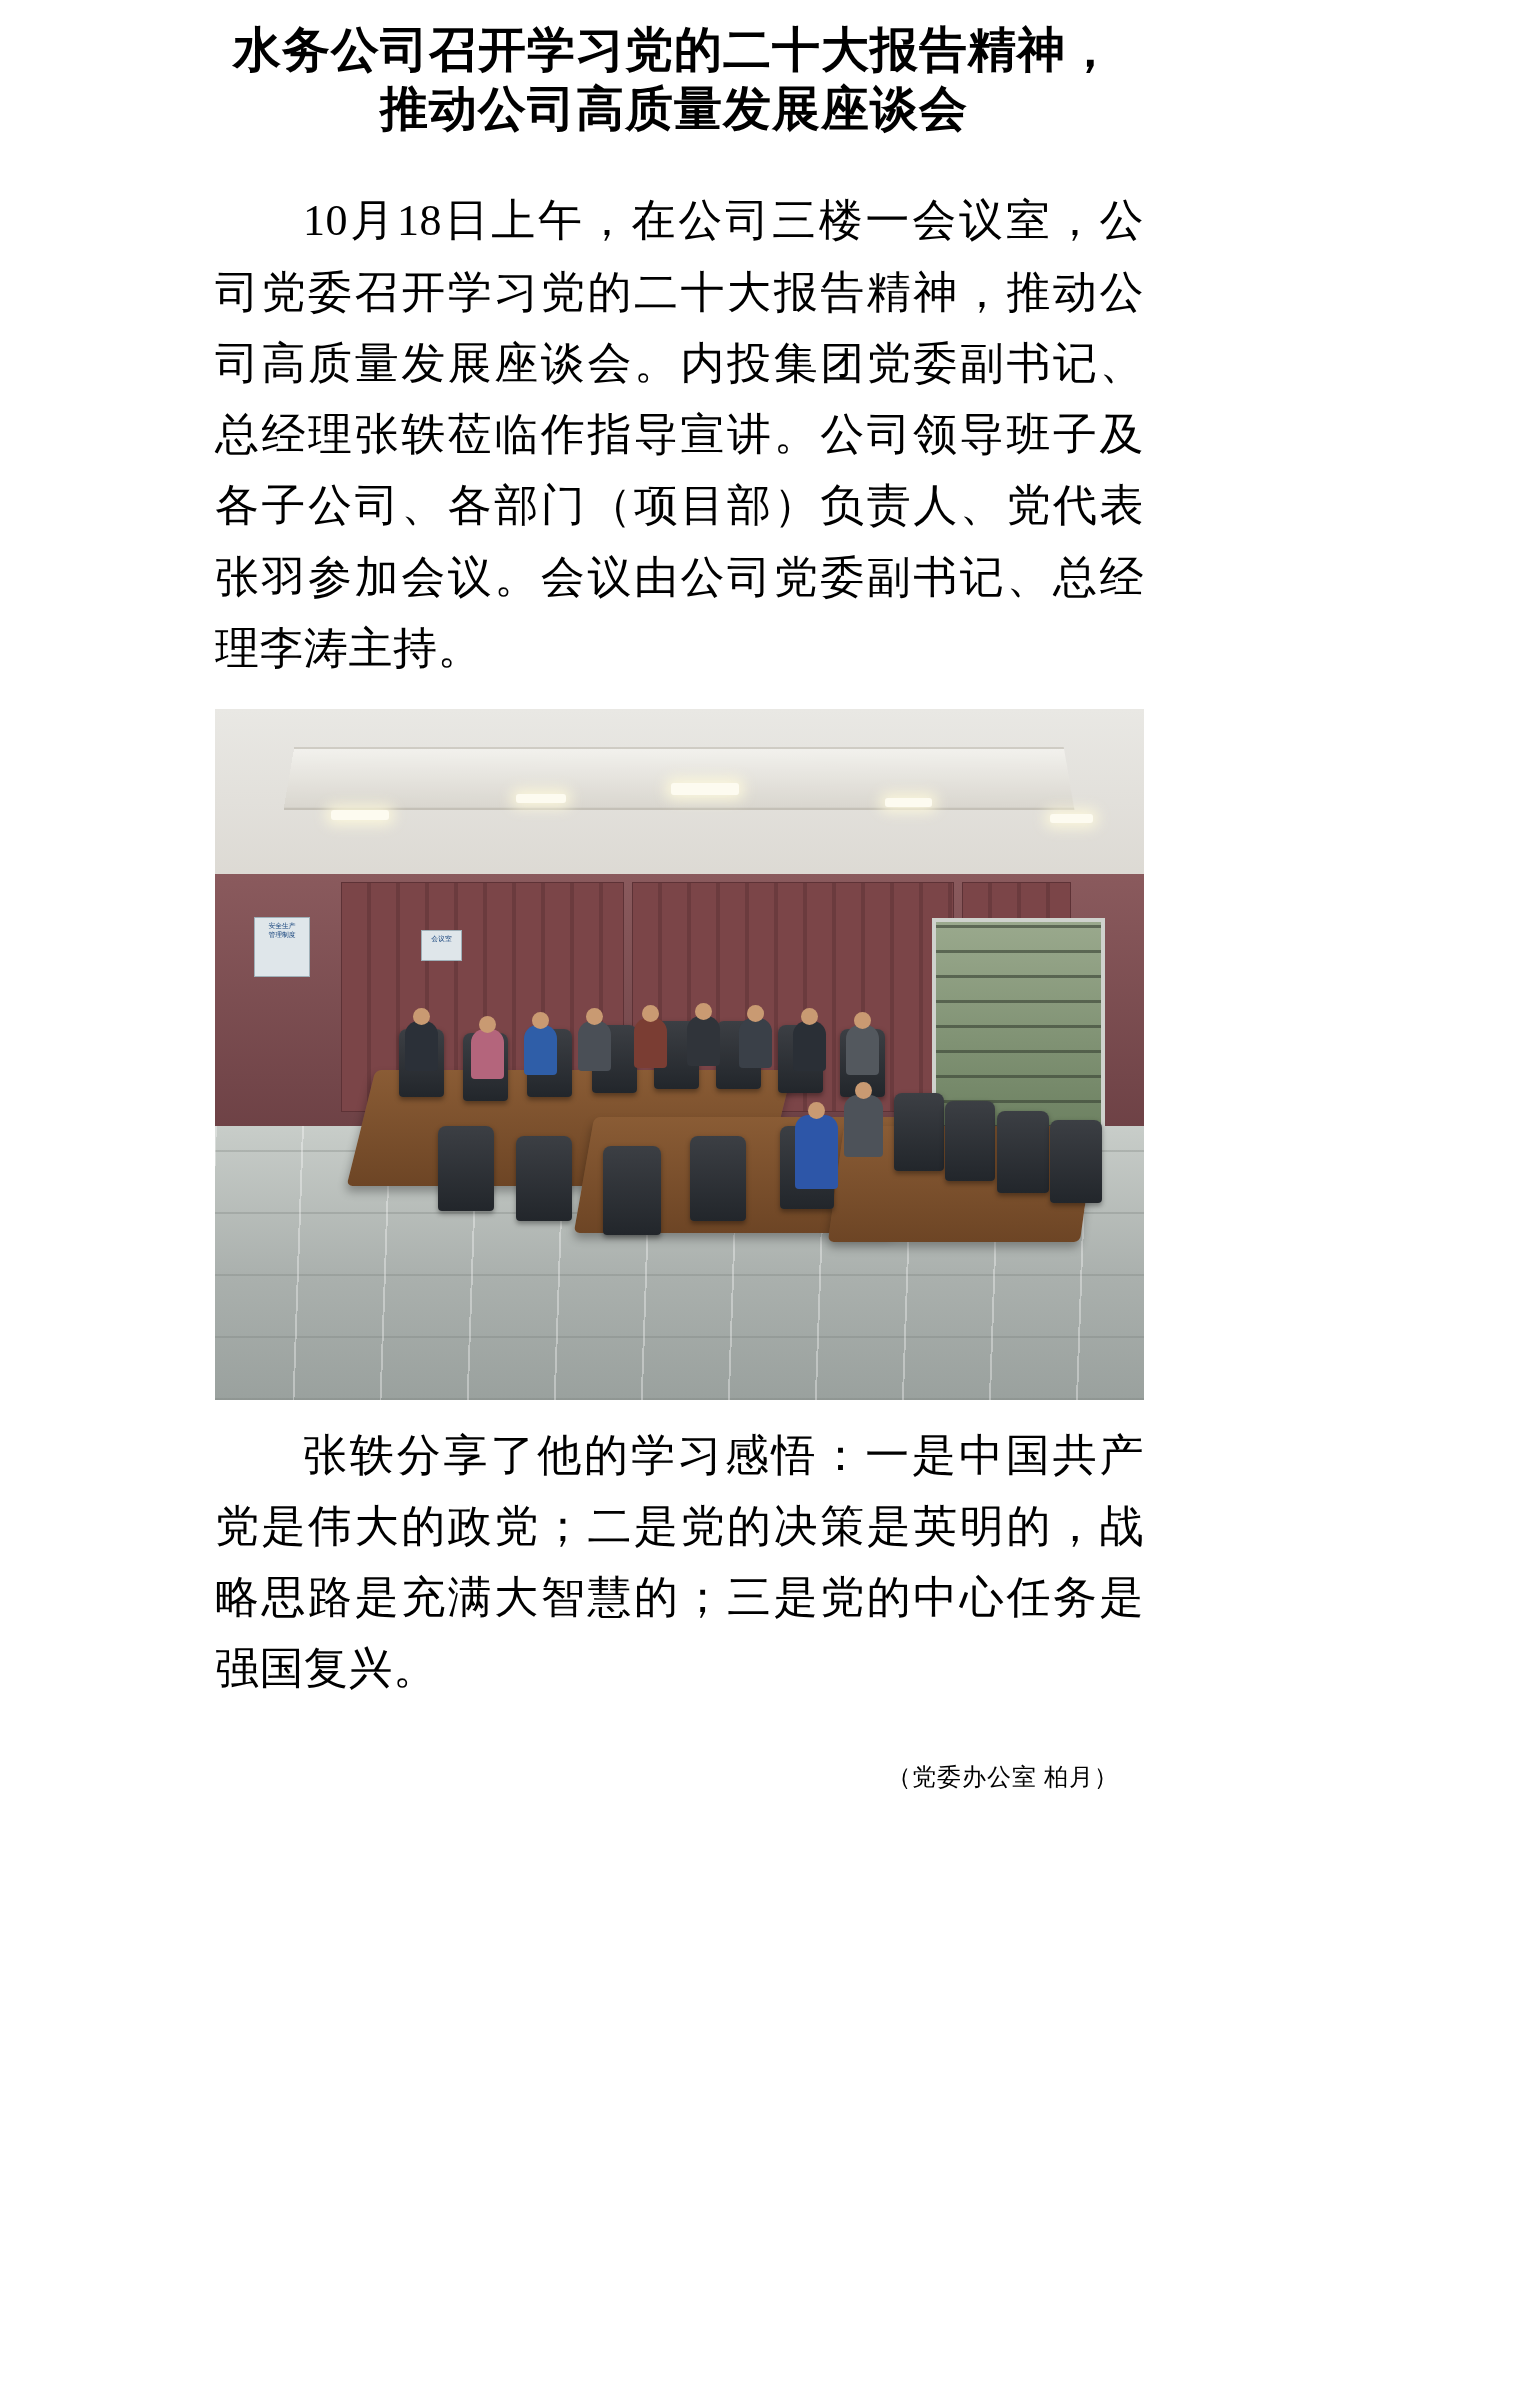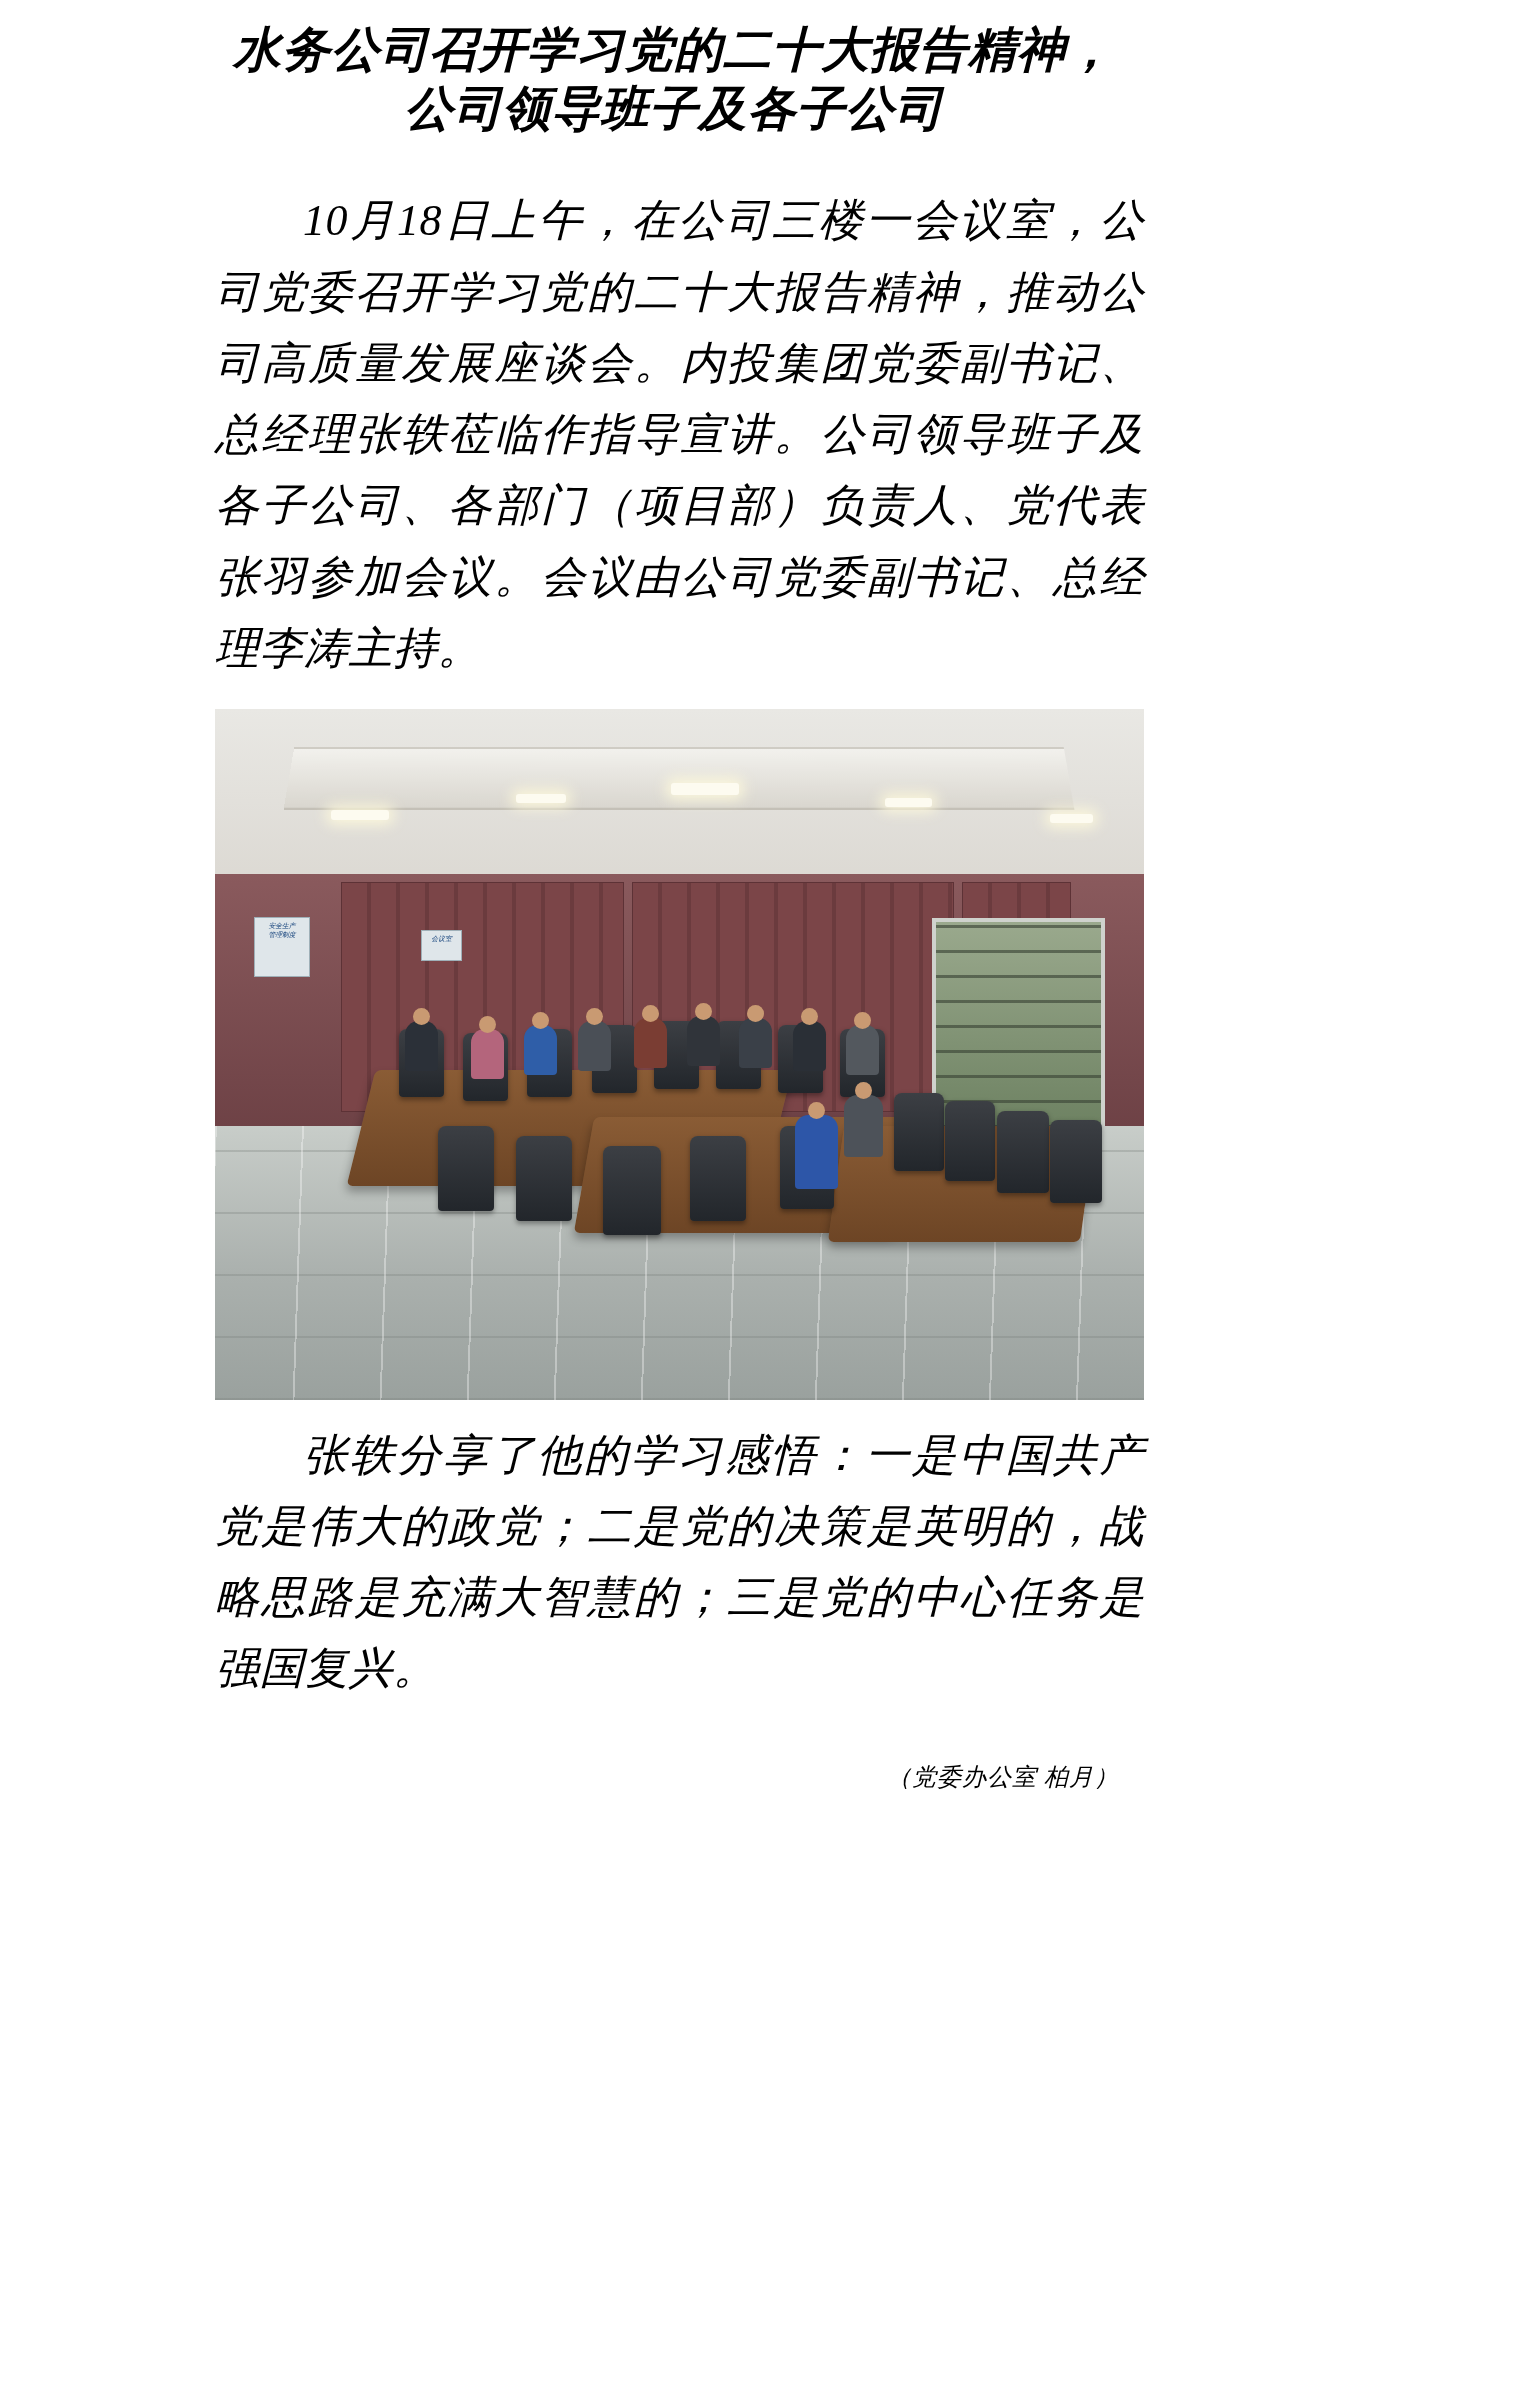--- a/index.html
+++ b/index.html
@@ -11,21 +11,20 @@
     font-family: "Liberation Serif", "DejaVu Serif", serif;
     color: #000000;
   }
   .page {
     width: 1348px;
     min-height: 2382px;
     position: relative;
     background: #ffffff;
     box-sizing: border-box;
     padding: 0;
-    font-style: italic;
   }
   .title {
     text-align: center;
     font-family: "Liberation Serif", "DejaVu Serif", serif;
     font-weight: bold;
     font-size: 48px;
     line-height: 1.22;
     letter-spacing: 1px;
     color: #000;
     padding-top: 21.3px;
@@ -152,21 +151,21 @@
     letter-spacing: 1px;
   }
 </style>
 </head>
 <body>
 
 <div class="page">
 
   <div class="title">
     <span class="title-line">水务公司召开学习党的二十大报告精神，</span>
-    <span class="title-line">公司领导班子及各子公司</span>
+    <span class="title-line">推动公司高质量发展座谈会</span>
   </div>
 
   <div class="body-wrap">
 
     <p class="para">10月18日上午，在公司三楼一会议室，公司党委召开学习党的二十大报告精神，推动公司高质量发展座谈会。内投集团党委副书记、总经理张轶莅临作指导宣讲。公司领导班子及各子公司、各部门（项目部）负责人、党代表张羽参加会议。会议由公司党委副书记、总经理李涛主持。</p>
 
     <div class="figure">
       <div class="photo">
 
         <div class="ph-ceiling">

